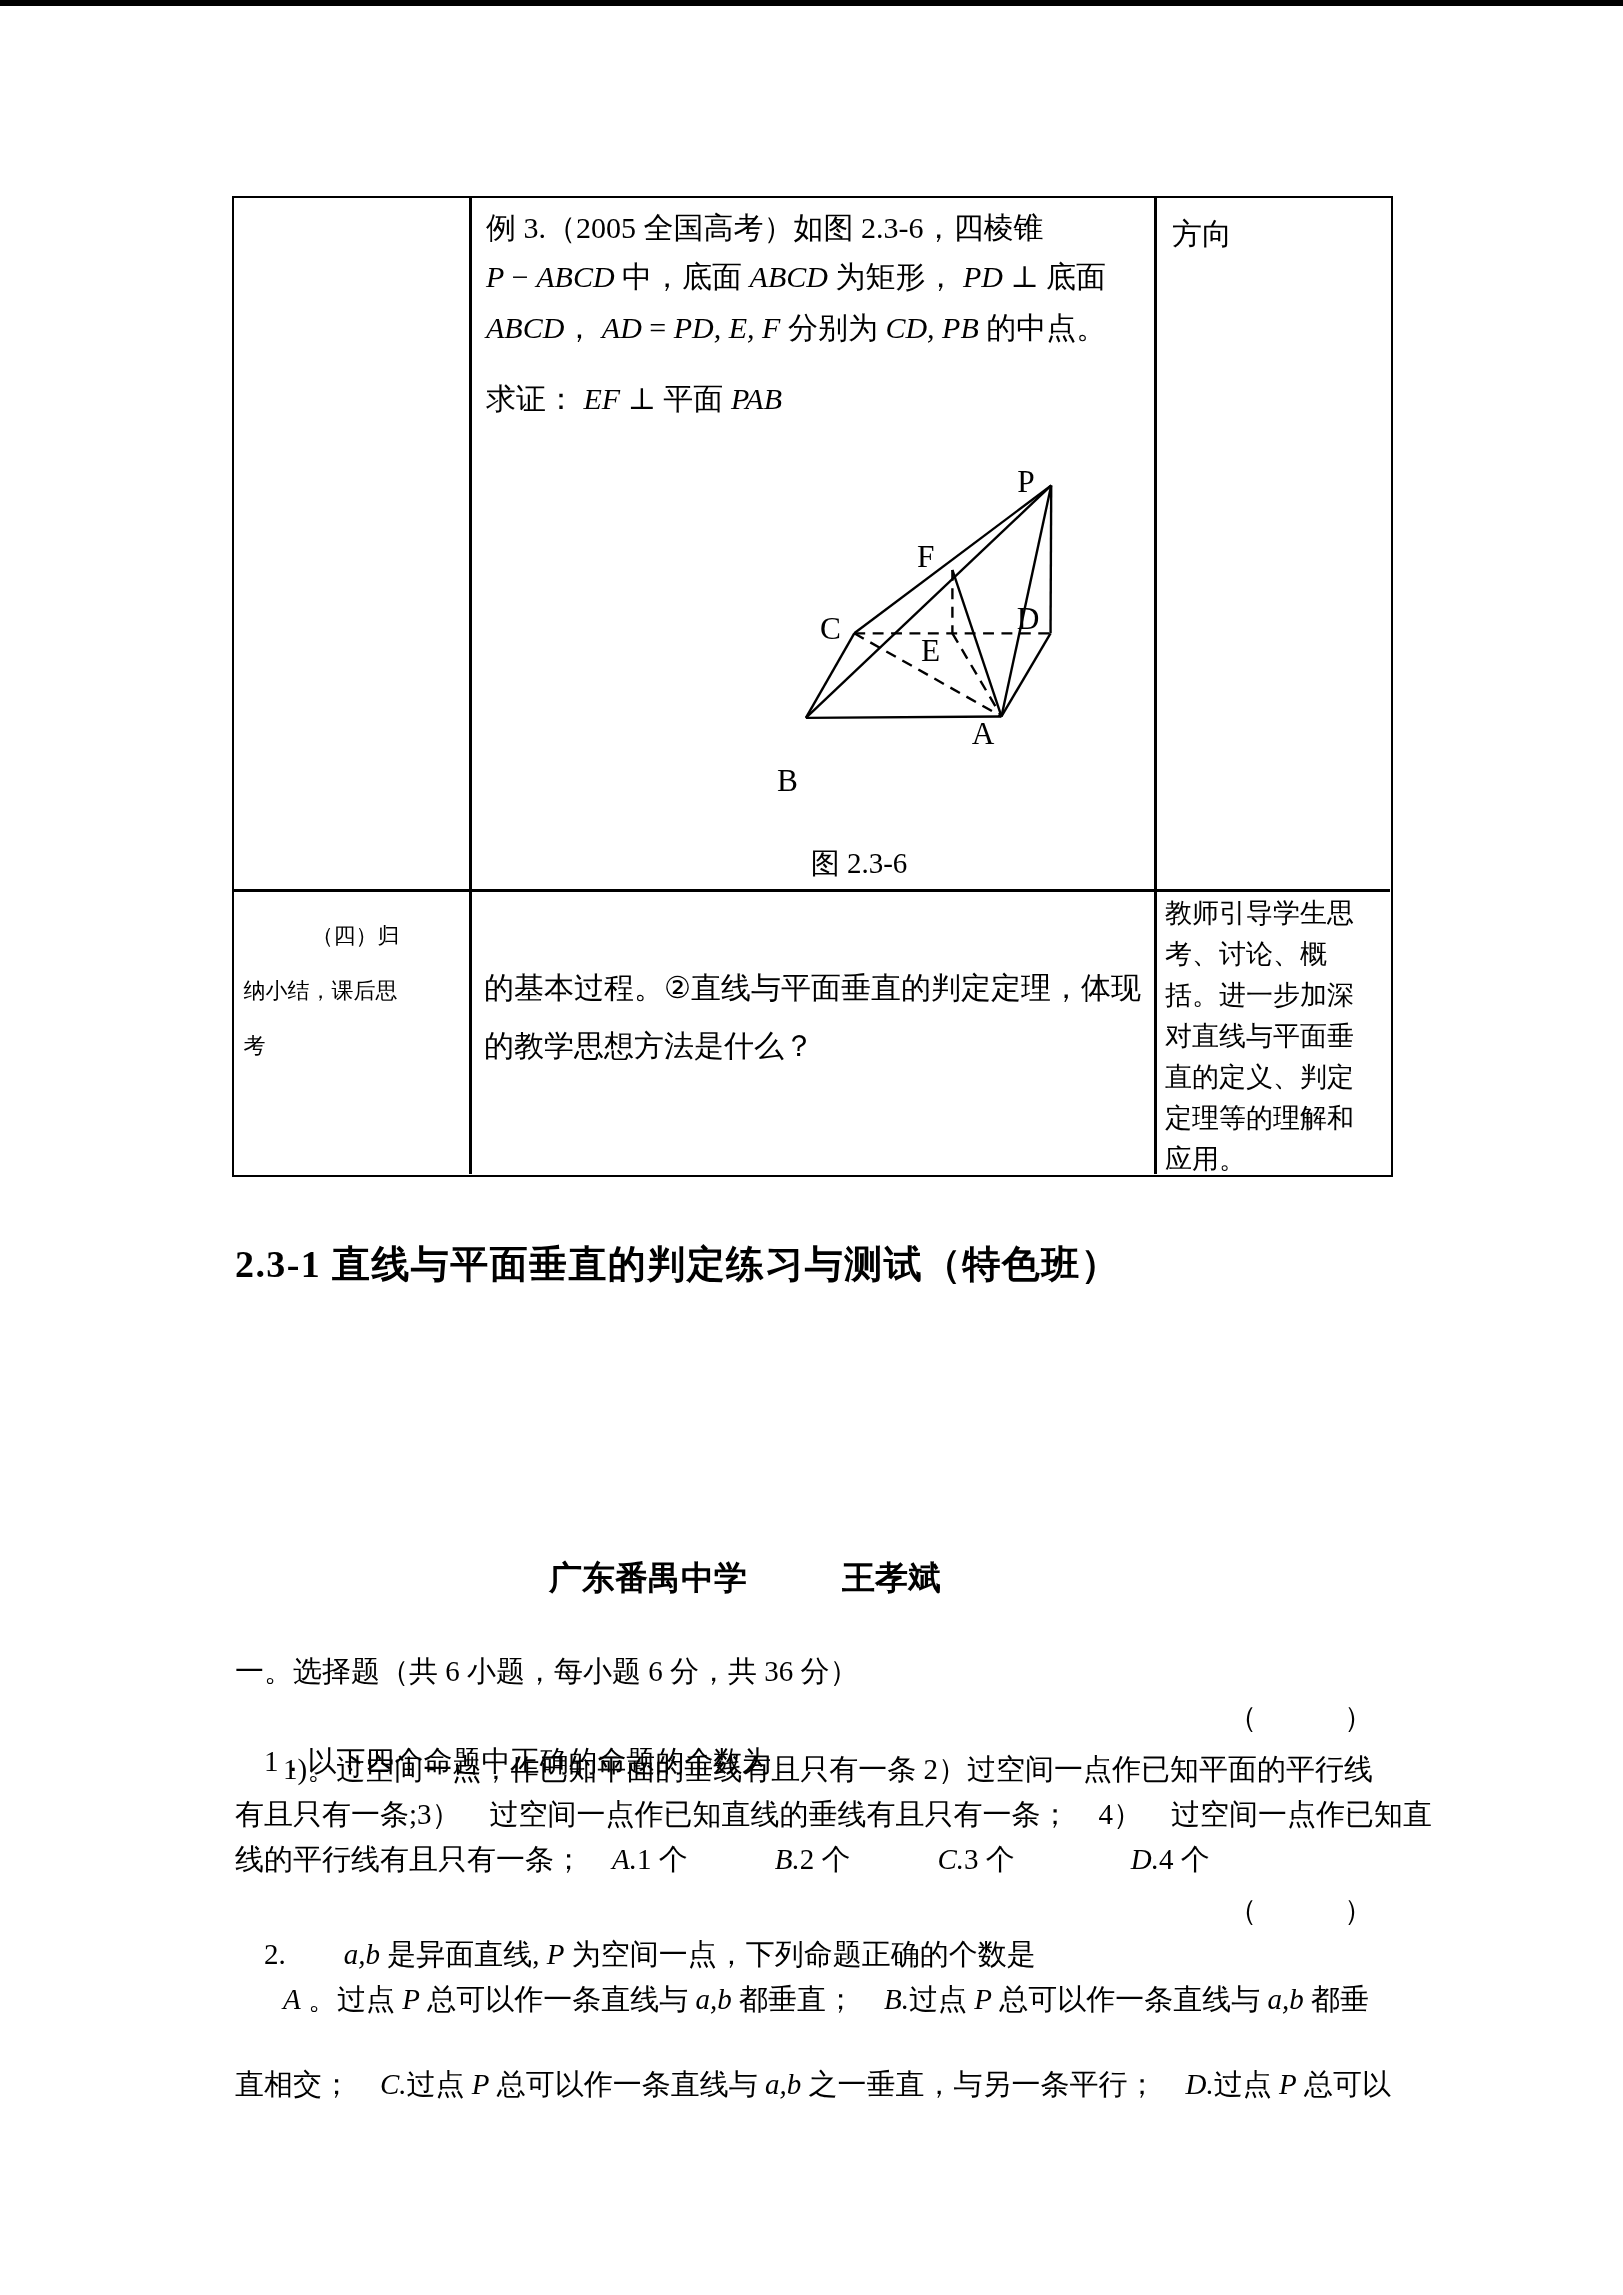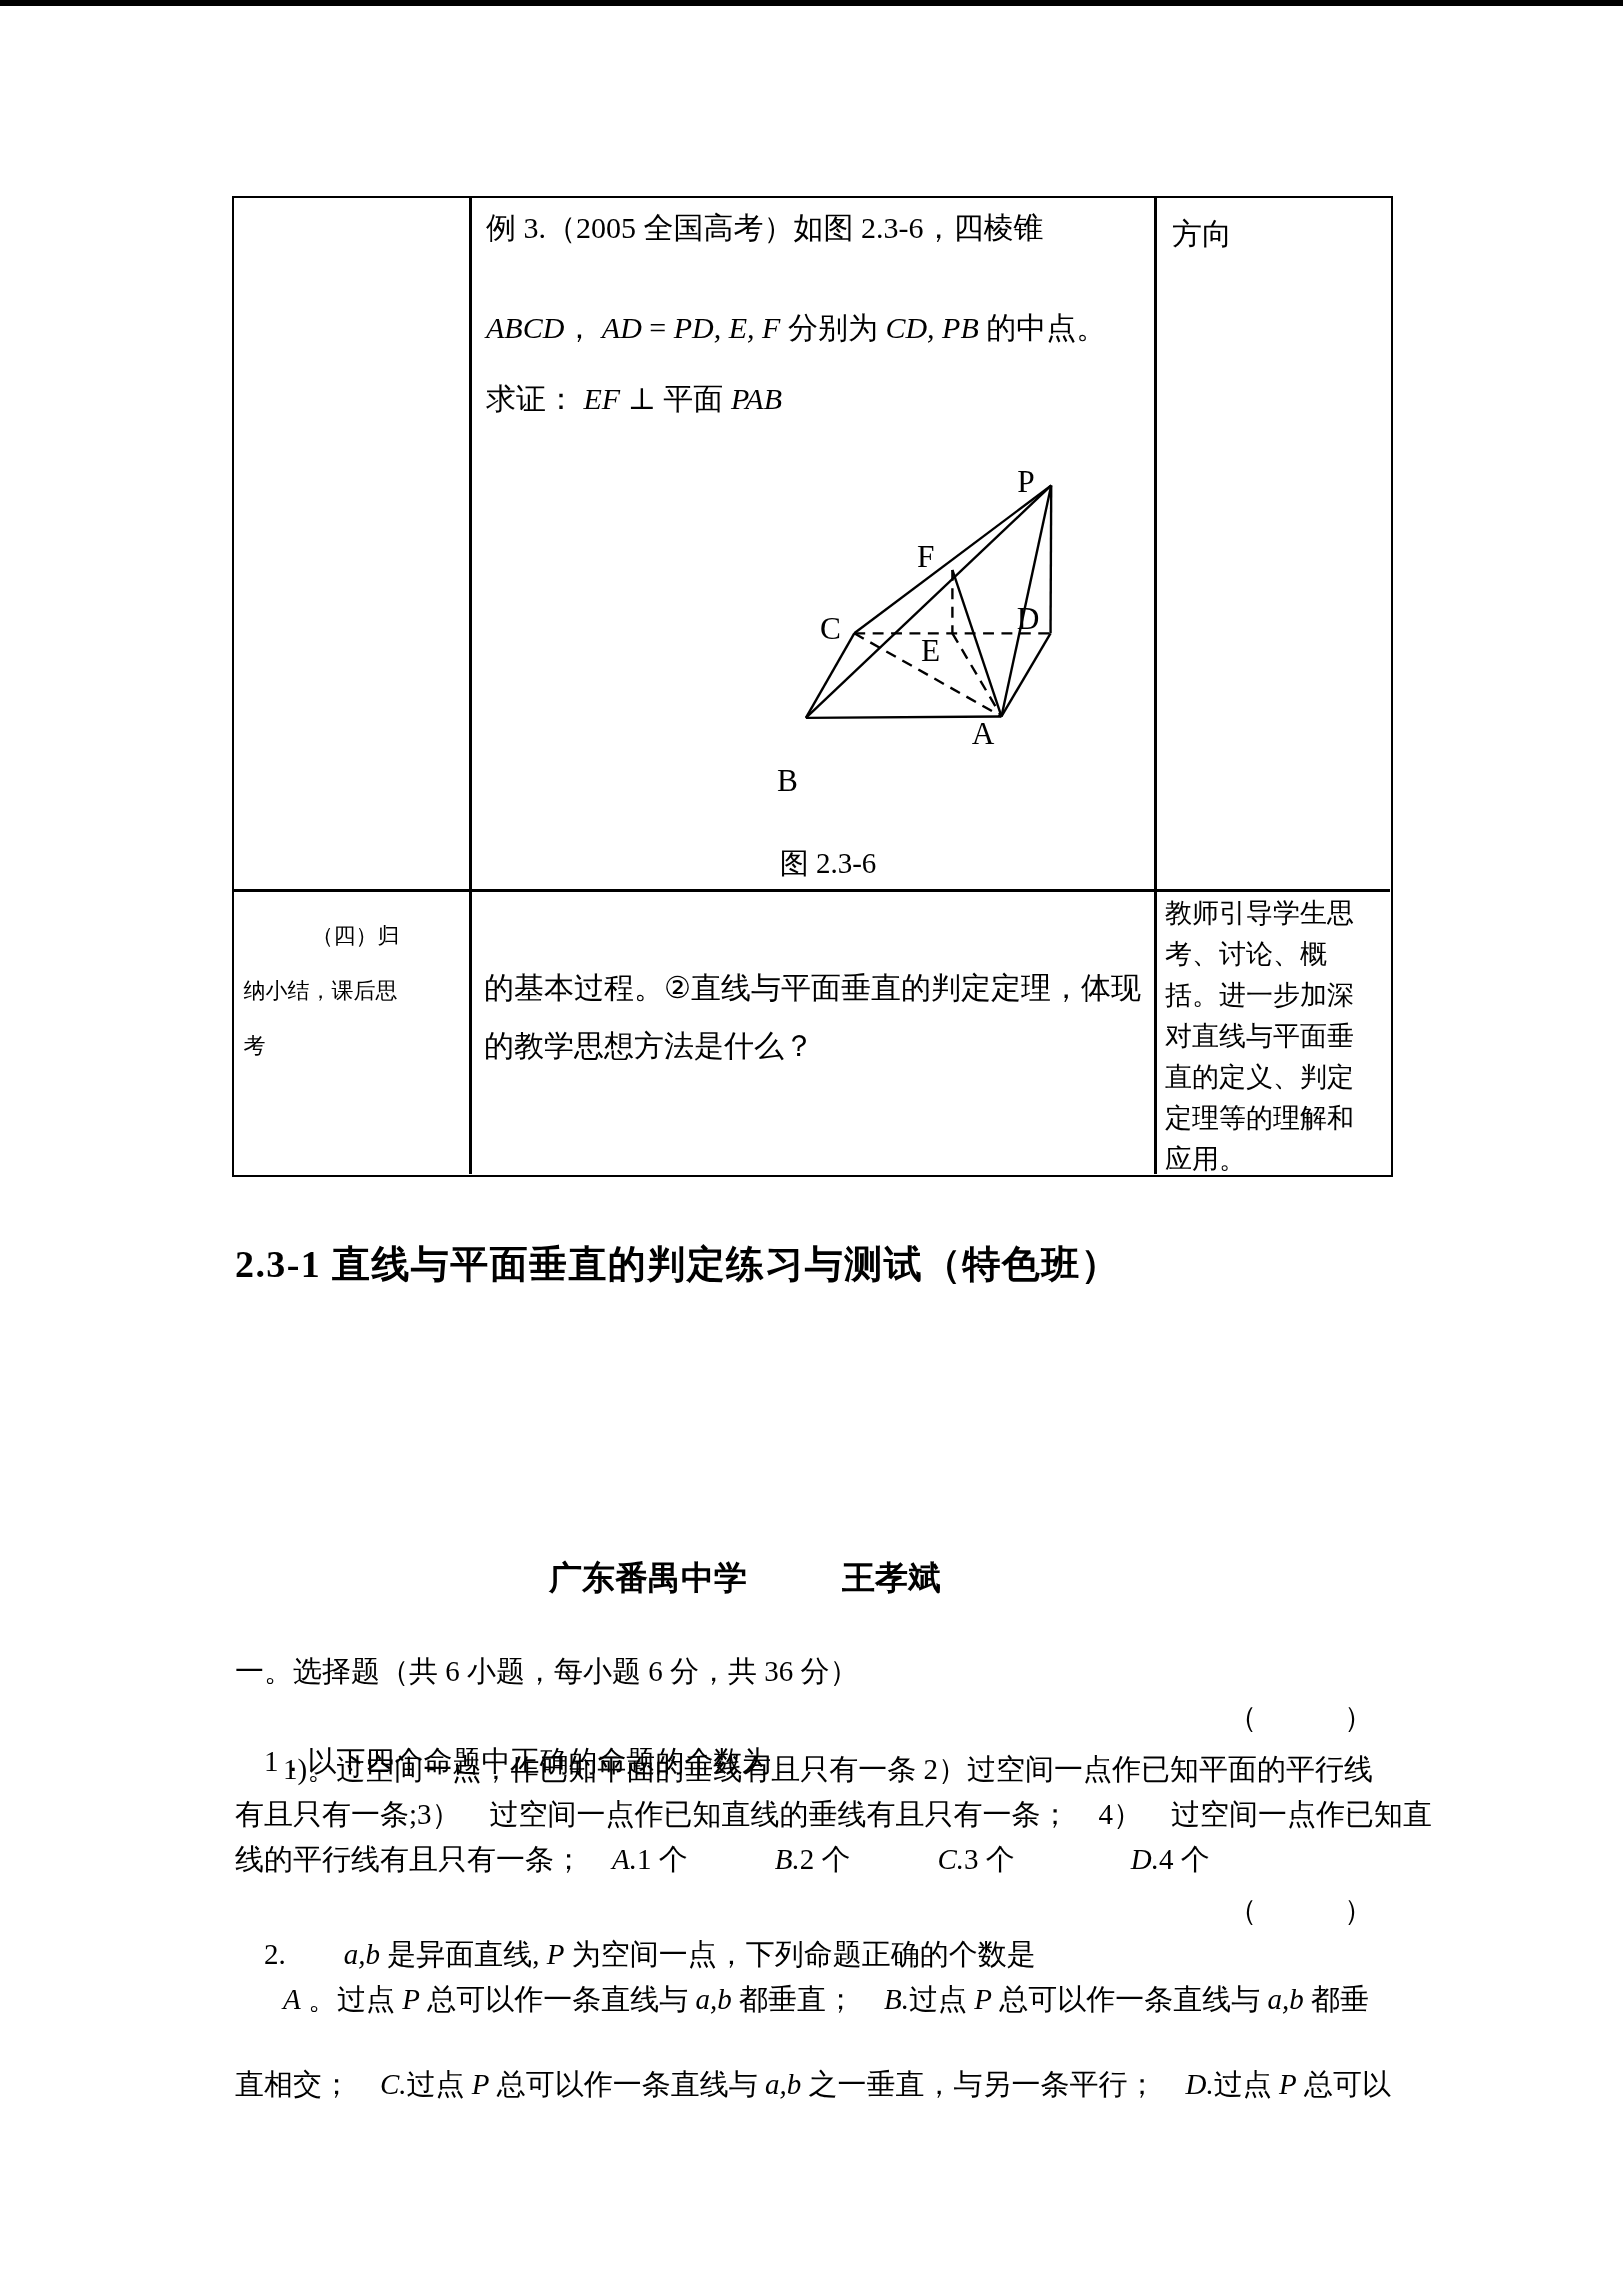--- a/index.html
+++ b/index.html
@@ -32,21 +32,21 @@
   .r2c1-l{left:9.5px;width:222px;font-size:22px;line-height:48px;white-space:pre;}
   .r2c2-l{left:250px;width:665px;font-size:30px;line-height:48px;white-space:pre;}
   .r2c3{left:931px;top:695px;width:221px;font-size:27px;line-height:41px;}
   .r2c3 div{white-space:pre;}
 
   
   .fig-svg{left:750px;top:450px;}
   .fig-svg line{stroke:#000;stroke-width:3.5;}
   .fig-svg .dash{stroke-dasharray:16 11;}
   .fig-svg text{font-size:46px;fill:#000;font-family:"Liberation Serif","DejaVu Serif",serif;}
-  .fig-caption{left:746px;top:844px;width:164px;text-align:center;font-size:29px;white-space:pre;}
+  .fig-caption{left:777px;top:844px;width:164px;text-align:center;font-size:29px;white-space:pre;}
 
   
   .heading{left:235px;top:1239px;font-size:38px;font-weight:bold;letter-spacing:1.4px;white-space:pre;}
   .author{left:516px;top:1519px;font-size:33px;font-weight:bold;white-space:pre;}
   .author .gap{display:inline-block;width:95px;}
 
   .bline{position:absolute;white-space:pre;font-size:29px;line-height:44px;height:44px;}
   .bracket{position:absolute;left:993px;top:0;white-space:pre;}
   .m{font-style:italic;}
 </style>
@@ -57,20 +57,21 @@
 
   <div class="abs edge-top"></div>
   <div class="abs edge-right"></div>
 
   <div class="abs lp-table">
     <div class="abs vdiv1"></div>
     <div class="abs vdiv2"></div>
     <div class="abs hdiv"></div>
 
     <div class="tline r1c2-l" style="top:5.5px">例 3.（2005 全国高考）如图 2.3-6，四棱锥</div>
+    <div class="tline r1c2-l" style="top:55px"><i class="m">P</i> − <i class="m">ABCD</i> 中，底面 <i class="m">ABCD</i> 为矩形， <i class="m">PD</i> ⊥ 底面</div>
     <div class="tline r1c2-l" style="top:106px"><i class="m">ABCD</i>， <i class="m">AD</i> = <i class="m">PD,</i> <i class="m">E,</i> <i class="m">F</i> 分别为 <i class="m">CD,</i> <i class="m">PB</i> 的中点。</div>
     <div class="tline r1c2-l" style="top:177px">求证： <i class="m">EF</i> ⊥ 平面 <i class="m">PAB</i></div>
 
     <div class="abs dir-cell">方向</div>
 
     <div class="abs r2c1-l" style="top:714px;padding-left:68px">（四）归</div>
     <div class="abs r2c1-l" style="top:769px">纳小结，课后思</div>
     <div class="abs r2c1-l" style="top:824px">考</div>
 
     <div class="abs r2c2-l" style="top:766px">的基本过程。②直线与平面垂直的判定定理，体现</div>

